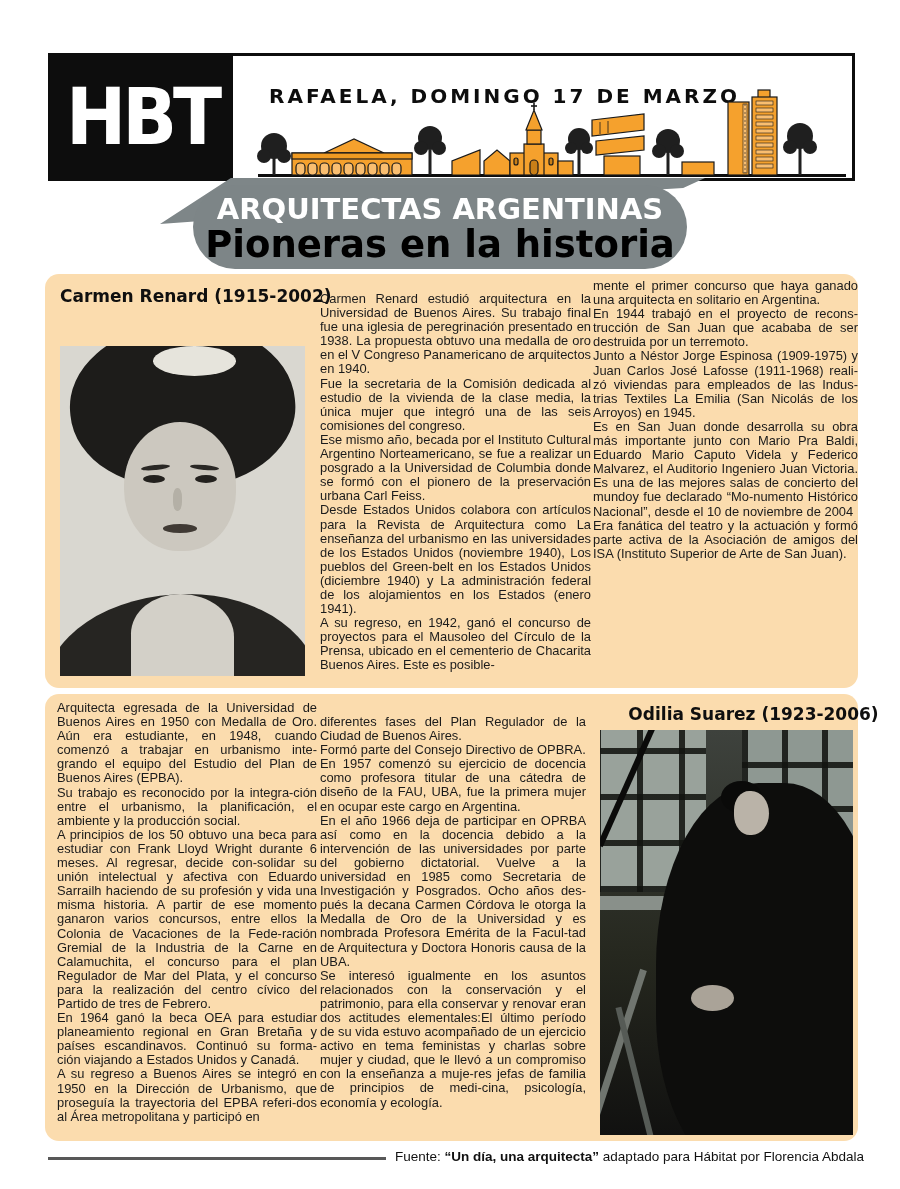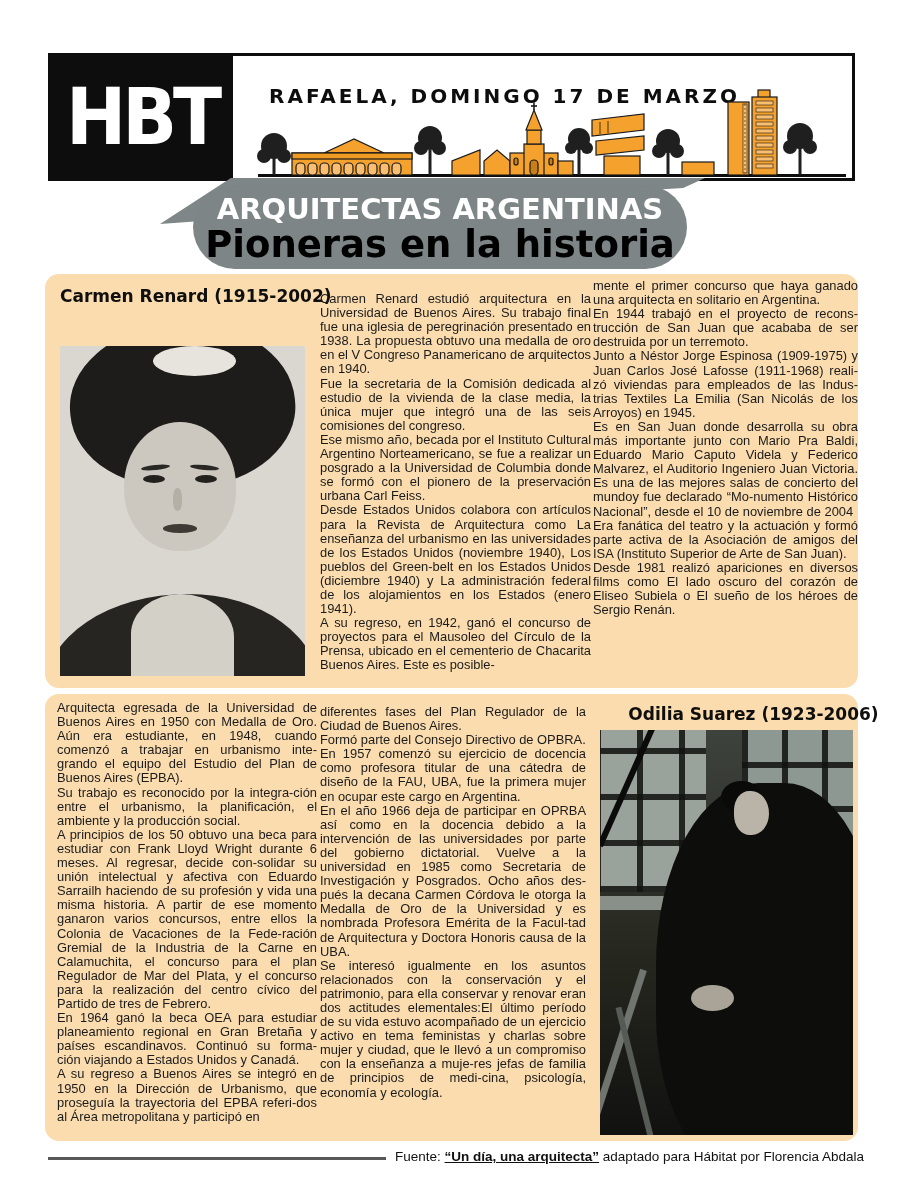--- a/index.html
+++ b/index.html
@@ -53,21 +53,21 @@
     position:absolute;font-family:"DejaVu Sans",sans-serif;font-weight:bold;
     font-size:17px;color:#0f0f0f;text-align:center;white-space:nowrap;
   }
   
   .s1 .heading1{left:15px;top:12px;width:260px;}
   .s1 .photo-carmen{left:15px;top:72px;}
   .s1 .c1{left:275px;top:18px;width:271px;}
   .s1 .c2{left:548px;top:5px;width:265px;}
   
   .s2 .c1{left:12px;top:7px;width:260px;}
-  .s2 .c2{left:275px;top:11px;width:266px;}
+  .s2 .c2{left:275px;top:21px;width:266px;}
   .s2 .heading2{left:580px;top:10px;width:257px;}
   .s2 .photo-odilia{left:555px;top:36px;}
   
   .photo{position:absolute;overflow:hidden;}
   .photo-carmen{width:245px;height:330px;background:#d9d7d0;}
   .c-hair{position:absolute;top:-7%;left:4%;width:92%;height:50%;background:#1d1c1a;
     border-radius:48% 52% 46% 50%;transform:rotate(-5deg);}
   .c-shine{position:absolute;top:0;left:38%;width:34%;height:9%;background:#e6e4dc;border-radius:50%;}
   .c-face{position:absolute;top:23%;left:26%;width:46%;height:39%;background:#ccc8bf;
     border-radius:50% 50% 46% 48%;}
@@ -94,21 +94,21 @@
     border-radius:46% 42% 30% 42%;}
   .o-face{position:absolute;top:15%;left:53%;width:14%;height:11%;background:#bab3a8;
     border-radius:46% 54% 52% 48%;}
   .o-hairline{position:absolute;top:12.5%;left:48%;width:16%;height:8%;background:#0a0a09;border-radius:50%;}
   .o-hand{position:absolute;top:63%;left:36%;width:17%;height:6.5%;background:#aaa398;border-radius:50%;}
   .o-easel{position:absolute;bottom:-6%;left:4%;width:2.6%;height:48%;background:#70756f;transform:rotate(18deg);}
   .o-easel2{position:absolute;bottom:-8%;left:14%;width:2.2%;height:40%;background:#565b56;transform:rotate(-14deg);}
   
   .footer-rule{position:absolute;left:48px;top:1141px;width:338px;height:3px;background:#585858;}
   .footer-text{position:absolute;left:395px;top:1133px;font-size:13.5px;color:#111;white-space:nowrap;}
-  .footer-text b{font-weight:bold;text-decoration:underline;}
+  .footer-text b{font-weight:bold;}
 </style>
 </head>
 <body>
 
 <div class="page">
 
   <div class="masthead">
     <div class="logo-box">
       <div class="logo-text">HBT</div>
     </div>
@@ -250,21 +250,20 @@
         <p class="para">Ese mismo año, becada por el Instituto Cultural Argentino Norteamericano, se fue a realizar un posgrado a la Universidad de Columbia donde se formó con el pionero de la preservación urbana Carl Feiss.</p>
         <p class="para">Desde Estados Unidos colabora con artículos para la Revista de Arquitectura como La enseñanza del urbanismo en las universidades de los Estados Unidos (noviembre 1940), Los pueblos del Green-belt en los Estados Unidos (diciembre 1940) y La administración federal de los alojamientos en los Estados (enero 1941).</p>
         <p class="para">A su regreso, en 1942, ganó el concurso de proyectos para el Mausoleo del Círculo de la Prensa, ubicado en el cementerio de Chacarita Buenos Aires. Este es posible-</p>
       </div>
     <div class="col c2">
         <p class="para">mente el primer concurso que haya ganado una arquitecta en solitario en Argentina.</p>
         <p class="para">En 1944 trabajó en el proyecto de recons-trucción de San Juan que acababa de ser destruida por un terremoto.</p>
         <p class="para">Junto a Néstor Jorge Espinosa (1909-1975) y Juan Carlos José Lafosse (1911-1968) reali-zó viviendas para empleados de las Indus-trias Textiles La Emilia (San Nicolás de los Arroyos) en 1945.</p>
         <p class="para">Es en San Juan donde desarrolla su obra más importante junto con Mario Pra Baldi, Eduardo Mario Caputo Videla y Federico Malvarez, el Auditorio Ingeniero Juan Victoria. Es una de las mejores salas de concierto del mundoy fue declarado “Mo-numento Histórico Nacional”, desde el 10 de noviembre de 2004</p>
         <p class="para">Era fanática del teatro y la actuación y formó parte activa de la Asociación de amigos del ISA (Instituto Superior de Arte de San Juan).</p>
-        <p class="para">Desde 1981 realizó apariciones en diversos films como El lado oscuro del corazón de Eliseo Subiela o El sueño de los héroes de Sergio Renán.</p>
       </div>
   </div>
 
   <div class="card s2">
     <div class="col c1">
         <p class="para">Arquitecta egresada de la Universidad de Buenos Aires en 1950 con Medalla de Oro. Aún era estudiante, en 1948, cuando comenzó a trabajar en urbanismo inte-grando el equipo del Estudio del Plan de Buenos Aires (EPBA).</p>
         <p class="para">Su trabajo es reconocido por la integra-ción entre el urbanismo, la planificación, el ambiente y la producción social.</p>
         <p class="para">A principios de los 50 obtuvo una beca para estudiar con Frank Lloyd Wright durante 6 meses. Al regresar, decide con-solidar su unión intelectual y afectiva con Eduardo Sarrailh haciendo de su profesión y vida una misma historia. A partir de ese momento ganaron varios concursos, entre ellos la Colonia de Vacaciones de la Fede-ración Gremial de la Industria de la Carne en Calamuchita, el concurso para el plan Regulador de Mar del Plata, y el concurso para la realización del centro cívico del Partido de tres de Febrero.</p>
         <p class="para">En 1964 ganó la beca OEA para estudiar planeamiento regional en Gran Bretaña y países escandinavos. Continuó su forma-ción viajando a Estados Unidos y Canadá.</p>
         <p class="para">A su regreso a Buenos Aires se integró en 1950 en la Dirección de Urbanismo, que proseguía la trayectoria del EPBA referi-dos al Área metropolitana y participó en</p>

